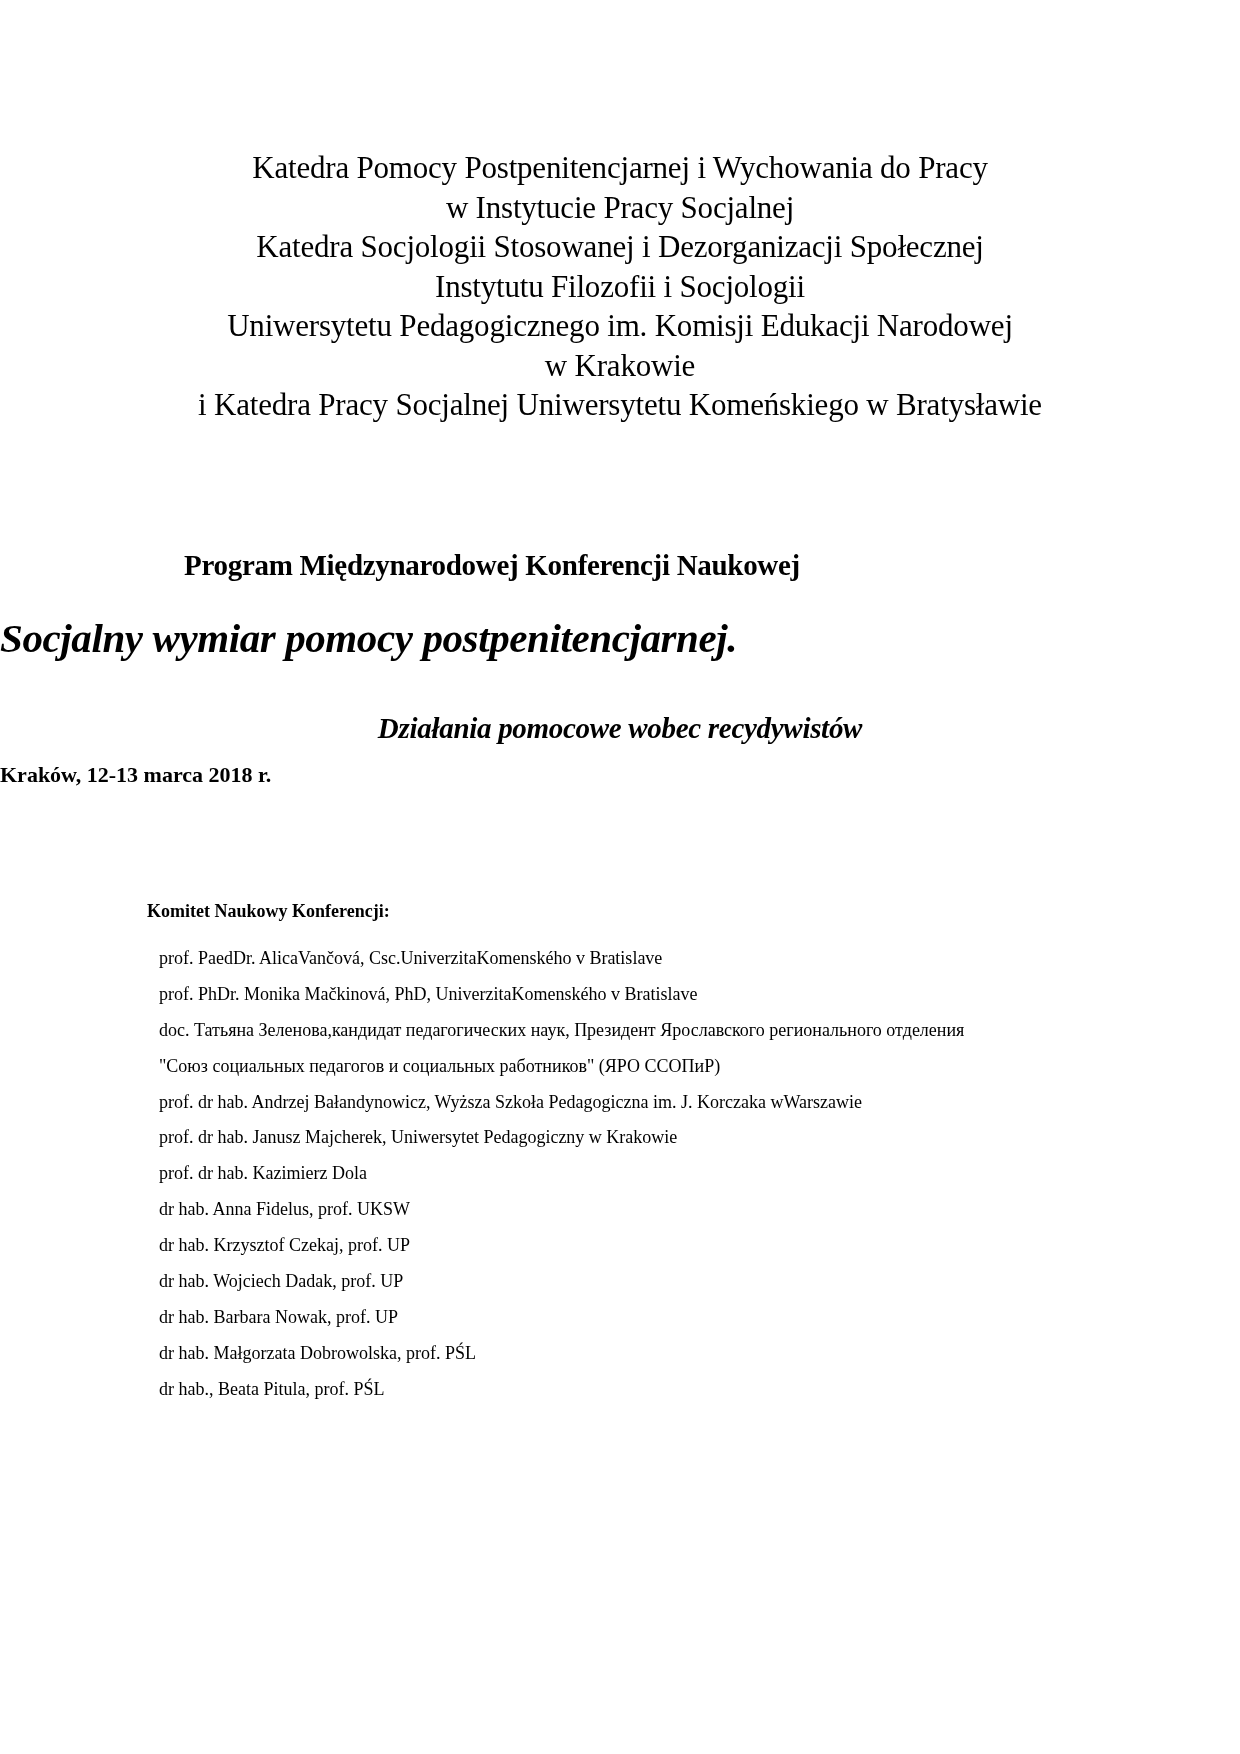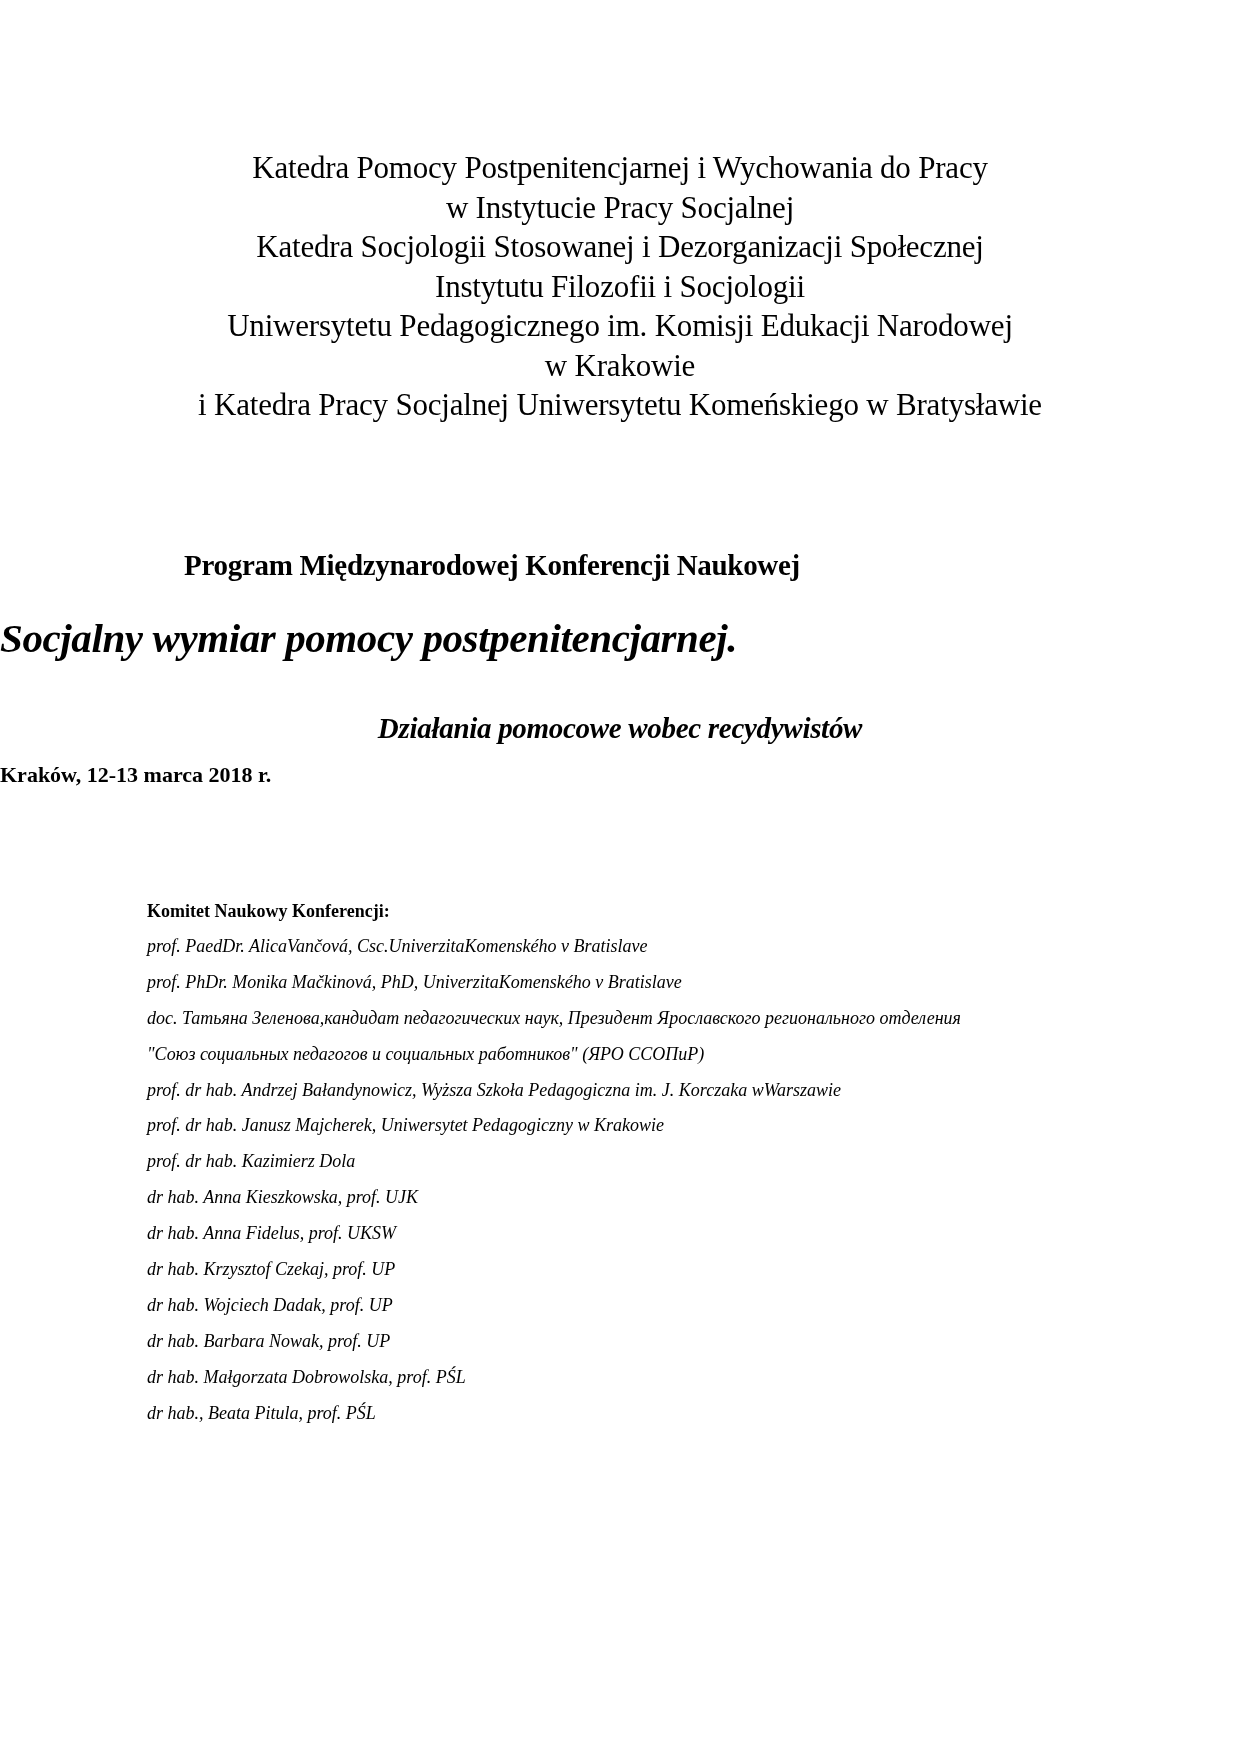--- a/index.html
+++ b/index.html
@@ -91,23 +91,22 @@
     }
     .committee-heading {
       font-weight: bold;
       font-size: 18px;
       line-height: 36px;
       height: 36px;
       white-space: nowrap;
     }
     .committee-list {
       list-style: none;
-      margin: 0;
+      margin: 12px;
       padding: 0;
-      font-style: italic;
     }
     .committee-member {
       font-size: 18px;
       line-height: 35.9px;
       height: 35.9px;
       white-space: nowrap;
     }
   </style>
 </head>
 <body>
@@ -132,21 +131,20 @@
   <div class="committee">
     <div class="committee-heading">Komitet Naukowy Konferencji:</div>
     <ul class="committee-list">
       <li class="committee-member">prof. PaedDr. AlicaVančová, Csc.UniverzitaKomenského v Bratislave</li>
       <li class="committee-member">prof. PhDr. Monika Mačkinová, PhD, UniverzitaKomenského v Bratislave</li>
       <li class="committee-member">doc. Татьяна Зеленова,кандидат педагогических наук, Президент Ярославского регионального отделения</li>
       <li class="committee-member">"Союз социальных педагогов и социальных работников" (ЯРО ССОПиР)</li>
       <li class="committee-member">prof. dr hab. Andrzej Bałandynowicz, Wyższa Szkoła Pedagogiczna im. J. Korczaka wWarszawie</li>
       <li class="committee-member">prof. dr hab. Janusz Majcherek, Uniwersytet Pedagogiczny w Krakowie</li>
       <li class="committee-member">prof. dr hab. Kazimierz Dola</li>
-      <li class="committee-member">dr hab. Anna Kieszkowska, prof. UJK</li>
       <li class="committee-member">dr hab. Anna Fidelus, prof. UKSW</li>
       <li class="committee-member">dr hab. Krzysztof Czekaj, prof. UP</li>
       <li class="committee-member">dr hab. Wojciech Dadak, prof. UP</li>
       <li class="committee-member">dr hab. Barbara Nowak, prof. UP</li>
       <li class="committee-member">dr hab. Małgorzata Dobrowolska, prof. PŚL</li>
       <li class="committee-member">dr hab., Beata Pitula, prof. PŚL</li>
     </ul>
   </div>
 
 </div>

